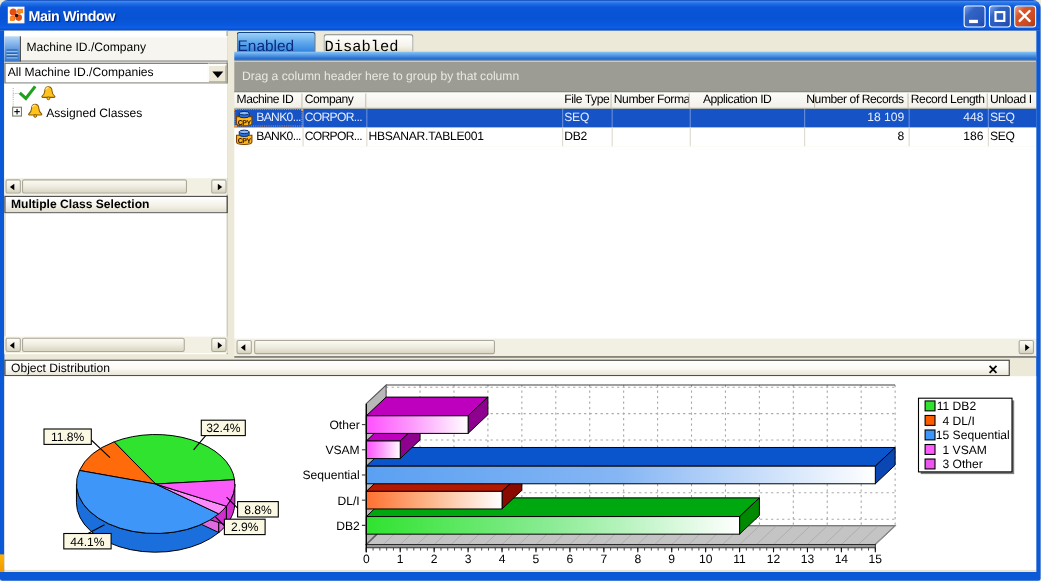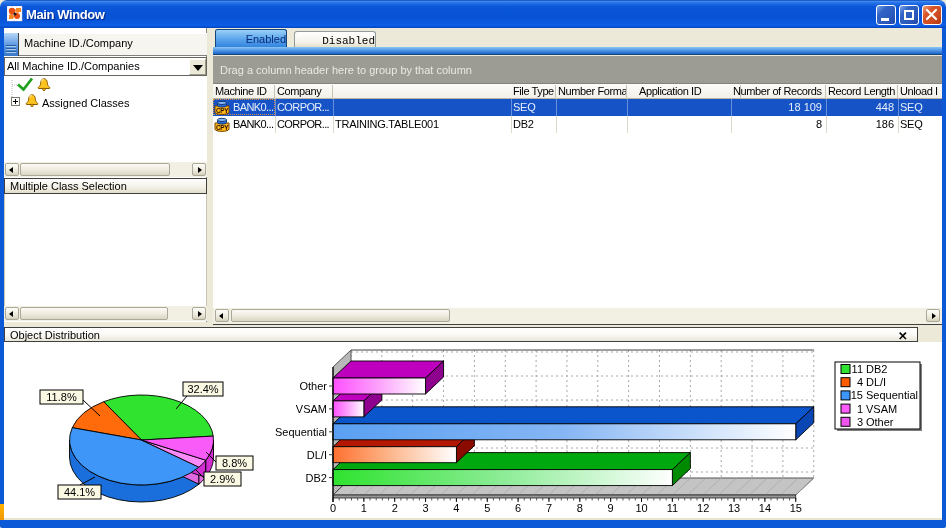--- a/index.html
+++ b/index.html
@@ -53,26 +53,26 @@
   border:1px solid #ACA899;}
 .sb .thumb{position:absolute;top:1px;height:13px;border-radius:2px;
   background:linear-gradient(180deg,#FBFAF5 0%,#EFECE0 50%,#DAD6C2 100%);
   border:1px solid #ACA899;}
 .tri-l{position:absolute;left:3px;top:3px;border:3.5px solid transparent;border-right:4.5px solid #000;border-left:none;}
 .tri-r{position:absolute;left:5px;top:3px;border:3.5px solid transparent;border-left:4.5px solid #000;border-right:none;}
 #lp-sb1{left:4px;top:162px;width:203px;height:15px;}
 #lp-sb2{left:4px;top:306px;width:203px;height:15px;}
 #mcs-header{left:4px;top:178px;width:203px;height:16px;border:1px solid #404040;
   background:linear-gradient(180deg,#FFFFFF 0%,#F2F0E6 60%,#E2DECC 100%);}
-#mcs-header span{position:absolute;left:5px;top:1px;font-size:11px;color:#000;}
+#mcs-header span{position:absolute;left:5px;top:1px;font-size:11px;color:#000;font-weight:bold;}
 #lp-white2{left:4px;top:194px;width:203px;height:112px;background:#fff;border-left:1px solid #C8C5B2;border-right:1px solid #C8C5B2;}
 
 
 #rp-topstrip{left:207px;top:28px;width:735px;height:19px;background:#ECE9D8;}
-.tab{position:absolute;top:29px;font-size:11px;text-align:right;border-radius:3px 3px 0 0;padding-left:24px;}
+.tab{position:absolute;top:29px;font-size:14px;text-align:left;border-radius:3px 3px 0 0;}
 #tab-enabled{left:215px;width:72px;height:19px;background:linear-gradient(180deg,#9AD0F8 0%,#5CA6EC 50%,#2E80DC 100%);
   border:1px solid #16457E;border-bottom:none;border-radius:2.5px 2.5px 0 0;color:#0A2A7A;padding-top:3px;}
 #tab-disabled{left:294px;width:82px;height:16px;background:linear-gradient(180deg,#FFFFFF 0%,#F4F2E8 70%,#E3DFCB 100%);
   border:1px solid #919B9C;border-bottom:none;color:#000;padding-top:3px;top:31px;height:16px;font-family:Liberation Mono, monospace;}
 #tab-strip{left:213px;top:47px;width:729px;height:8px;
   background:linear-gradient(180deg,#8AC6F6 0%,#4A90E2 55%,#1B64C8 100%);border-bottom:1px solid #16457E;}
 #groupbar{left:213px;top:56px;width:729px;height:28px;background:#9C9C94;border-bottom:1px solid #848478;}
 #groupbar span{position:absolute;left:7px;top:8px;font-size:11px;color:#E9E9E2;}
 #grid-headers{left:213px;top:84px;width:729px;height:15px;background:linear-gradient(180deg,#FCFCFA,#F2F0E8);border-bottom:1px solid #B8B5A4;}
 .hcell{position:absolute;top:1px;font-size:11px;color:#000;white-space:nowrap;overflow:hidden;border-right:1px solid #C6C3B4;height:14px;padding-left:2px;letter-spacing:-0.4px;}
@@ -236,21 +236,21 @@
     <div style="position:absolute;left:613px;top:0;width:1px;height:17px;background:#DCD9CC"></div>
     <div style="position:absolute;left:685px;top:0;width:1px;height:17px;background:#DCD9CC"></div>
   <svg width="17" height="15" viewBox="0 0 17 15" style="position:absolute;left:1px;top:1px">
     <path d="M1 6 h14 v6.2 a7 2.2 0 0 1 -14 0 Z" fill="#FFB818" stroke="#7A4200" stroke-width="1"></path>
     <path d="M3.5 2.8 v2.6 a4.5 1.7 0 0 0 9 0 v-2.6" fill="#2E6EDC" stroke="#0A2C66" stroke-width="0.9"></path>
     <ellipse cx="8" cy="2.9" rx="4.5" ry="1.6" fill="#88BCF8" stroke="#0A2C66" stroke-width="0.9"></ellipse>
     <text x="8.1" y="13.2" font-size="6.4" font-weight="bold" fill="#2A1000" text-anchor="middle" font-family="Liberation Sans" letter-spacing="-0.4">CPY</text>
   </svg>
   <div class="cell" style="left:18px;width:46px;letter-spacing:-0.6px">BANK0...</div>
   <div class="cell" style="left:62px;width:58px;letter-spacing:-0.6px">CORPOR...</div>
-  <div class="cell" style="left:120px;width:178px">TRAINING.TABLE001</div>
+  <div class="cell" style="left:120px;width:178px">HBSANAR.TABLE001</div>
   <div class="cell" style="left:298px;width:45px">DB2</div>
   <div class="cellr" style="left:518px;width:91px">8</div>
   <div class="cellr" style="left:613px;width:68px">186</div>
   <div class="cell" style="left:685px;width:44px">SEQ</div>
 </div>
 <div class="abs sb" id="rp-sb">
   <div class="arrow" style="left:2px">
       <div class="tri-l"></div>
     </div>
   <div class="thumb" style="left:18px;width:219px"></div>

